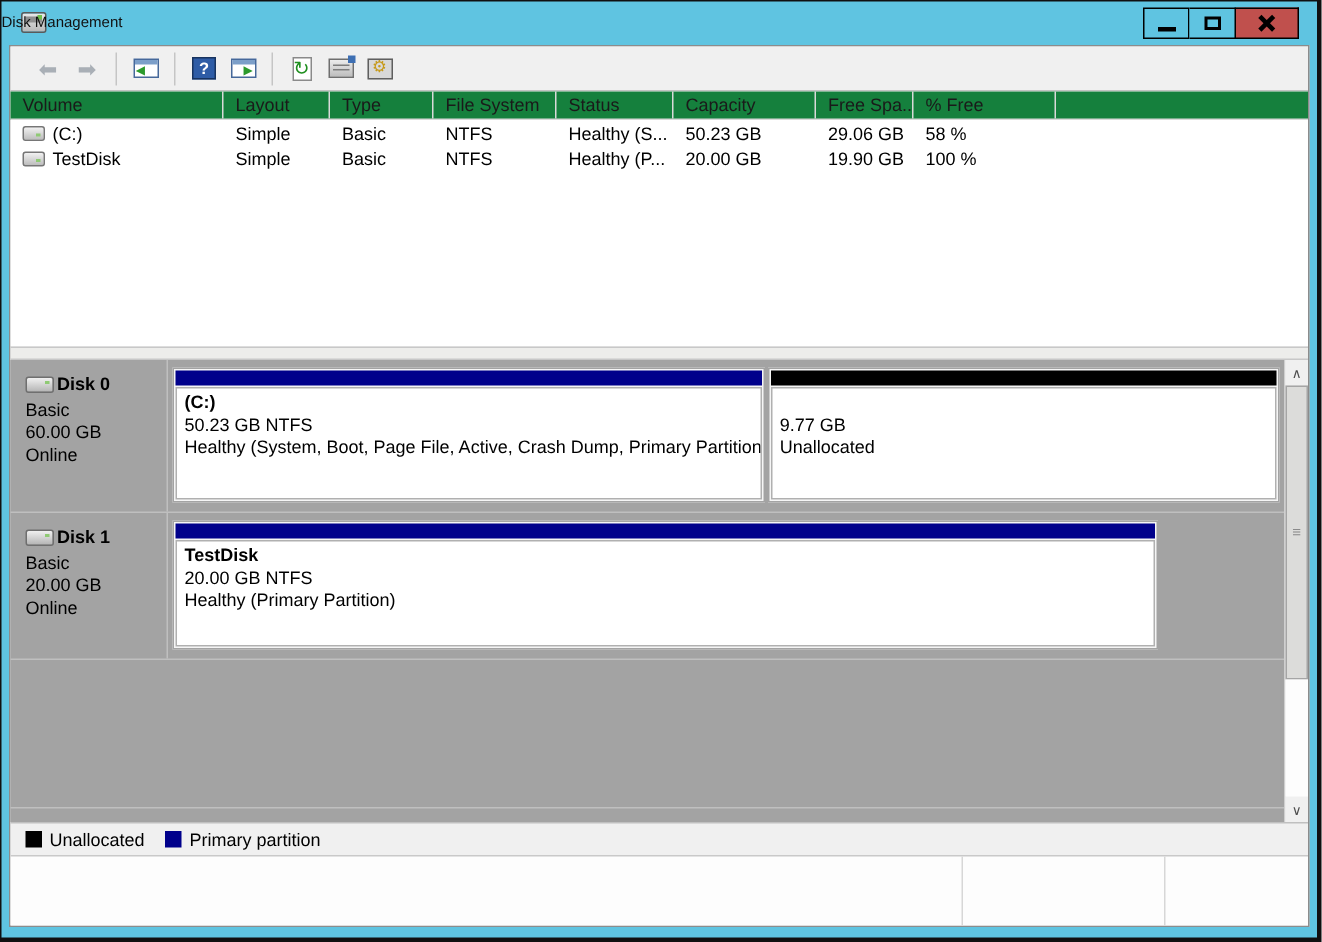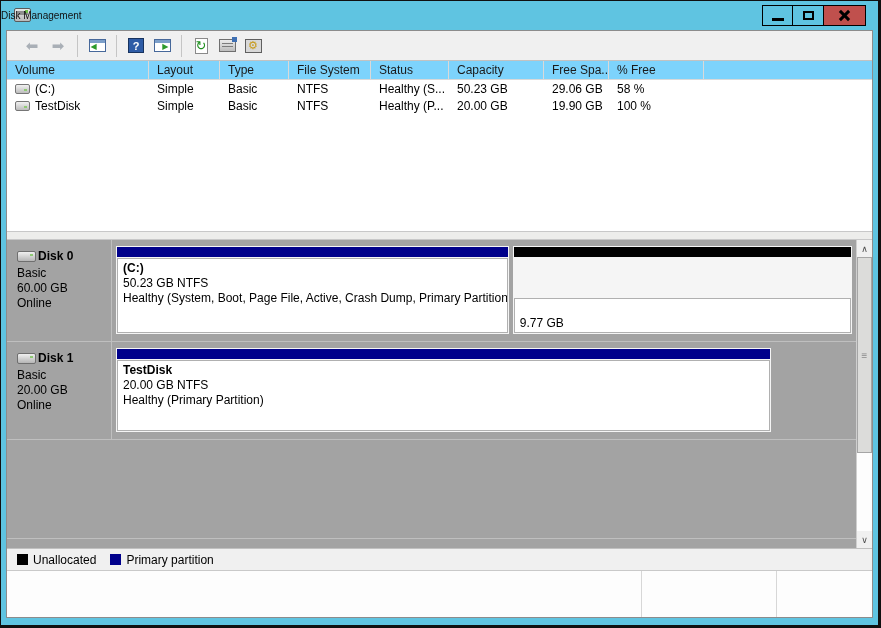--- a/index.html
+++ b/index.html
@@ -43,21 +43,21 @@
   .tb-help { width:16px; height:15px; background:#2e5ca6; color:#fff; font-weight:bold; font-size:11px; display:flex; align-items:center; justify-content:center; border:1px solid #17335f; }
   .tb-page { width:13px; height:16px; border:1px solid #8a8a8a; background:#fff; position:relative; }
   .tb-page .spin { position:absolute; top:0px; left:0px; font-size:13px; color:#1f8f1f; line-height:14px; }
   .tb-drive { width:17px; height:13px; border:1px solid #6f6f6f; background:linear-gradient(#ececec,#bdbdbd); position:relative; }
   .tb-drive::before { content:""; position:absolute; top:3px; left:2px; right:2px; height:1px; background:#7d7d7d; box-shadow:0 3px 0 #7d7d7d; }
   .tb-drive::after { content:""; position:absolute; top:-3px; right:-2px; width:5px; height:5px; background:#3e6fb3; }
   .tb-gear { width:17px; height:14px; border:1px solid #5f5f5f; background:#d8d8d8; display:flex; align-items:center; justify-content:center; font-size:11px; color:#c79a1a; line-height:11px; }
 
   
   .listview { height:170px; background:#fff; display:flex; flex-direction:column; }
-  .list-header { height:19px; display:flex; background:#7dd3fc; border-bottom:1px solid #d9d9d9; }
+  .list-header { height:19px; display:flex; background:#15803d; border-bottom:1px solid #d9d9d9; }
   .hcell { border-right:1px solid #d9d9d9; padding:2px 0 0 8px; color:#1a1a1a; cursor:pointer; overflow:hidden; white-space:nowrap; }
   .hcell.filler { flex:1; border-right:none; cursor:default; }
   .vrow { height:17px; display:flex; align-items:center; cursor:pointer; }
   .vcell { padding-left:8px; overflow:hidden; white-space:nowrap; }
   .c0{width:142px;} .c1{width:71px;} .c2{width:69px;} .c3{width:82px;} .c4{width:78px;} .c5{width:95px;} .c6{width:65px;} .c7{width:95px;}
   .vcell.vol { display:flex; align-items:center; gap:5px; }
   .drive-icon { width:15px; height:10px; border:1px solid #767676; border-radius:2px; background:linear-gradient(#f1f1f1,#bdbdbd); position:relative; flex:none; }
   .drive-icon::after { content:""; position:absolute; right:2px; bottom:2px; width:3px; height:2px; background:#8fca74; }
 
   .splitter { height:9px; background:#ededeb; border-top:1px solid #c8c8c8; border-bottom:1px solid #c8c8c8; cursor:row-resize; }
@@ -76,21 +76,21 @@
   .cd-icon { width:17px; height:14px; position:relative; flex:none; }
   .cd-icon::before { content:""; position:absolute; top:0; left:1px; width:11px; height:11px; border-radius:50%; background:radial-gradient(circle, #ffffff 0 2px, #cfcfcf 3px, #9e9e9e 5px); border:1px solid #707070; }
   .cd-icon::after { content:""; position:absolute; bottom:0; left:0; width:14px; height:4px; background:#c9c9c9; border:1px solid #7a7a7a; }
   .nomedia { margin-top:14px; }
   .disk-parts { flex:1; display:flex; padding:5px 3px 6px 3px; gap:2px; }
   .part { display:flex; flex-direction:column; border:1px solid #a3a3a3; background:#f5f5f5; padding:1px; cursor:pointer; }
   .part-band { height:10px; flex:none; }
   .part-body { flex:1; margin-top:1px; background:#fff; border:1px solid #b0b0b0; padding:2px 4px 0 5px; line-height:15px; overflow:hidden; white-space:nowrap; }
   .pl1 { font-weight:bold; min-height:15px; }
   .p-c { width:53.5%; }
-  .p-un { flex:1;gap:40px; }
+  .p-un { flex:1; }
   .p-test { width:89%; }
 
   .vscroll { width:16px; border-left:1px solid #cfcfcf; background:#fff; display:flex; flex-direction:column; }
   .scroll-btn { height:17px; background:#f0f0f0; color:#4d4d4d; font-size:9px; display:flex; align-items:center; justify-content:center; cursor:pointer; }
   .scroll-thumb { height:196px; background:#dcdcda; border:1px solid #a5a5a5; display:flex; align-items:center; justify-content:center; color:#8a8a8a; font-size:10px; cursor:grab; }
   .scroll-track { flex:1; background:#fdfdfd; }
 
   
   .legendbar { height:22px; background:#f0f0f0; border-top:1px solid #c0c0c0; display:flex; align-items:center; padding-left:10px; gap:14px; }
   .legend-item { display:flex; align-items:center; gap:5px; }

